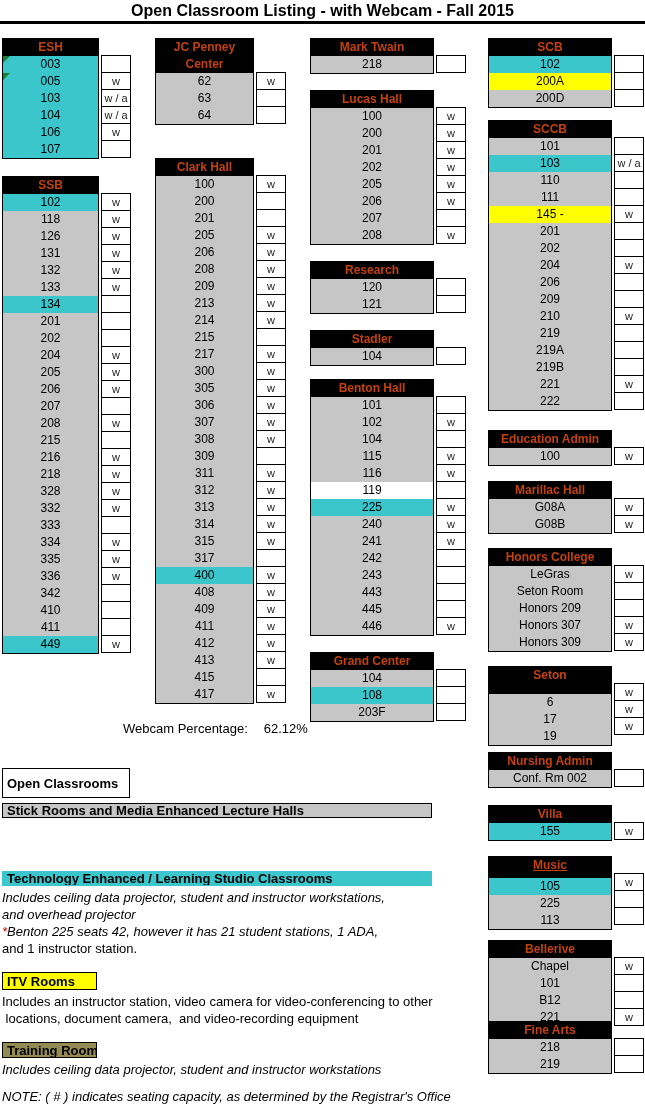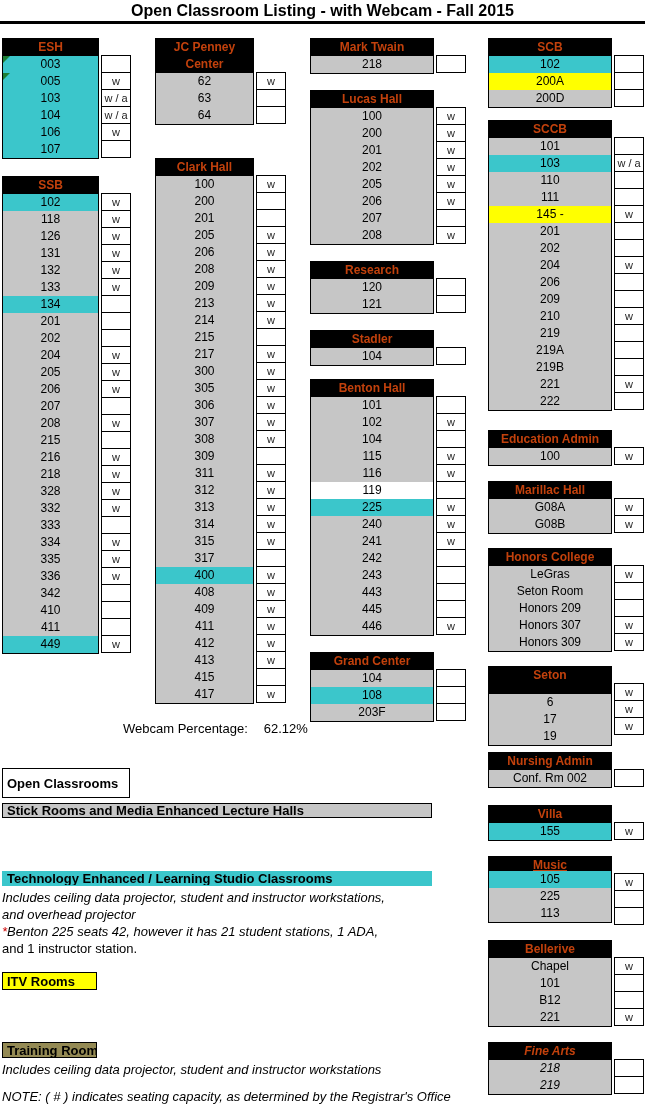--- a/index.html
+++ b/index.html
@@ -435,21 +435,21 @@
         <div class="bmain" style="width: 122px;">
           <div class="bheader" style="height: 17px;">Villa</div>
           <div class="room bg-cyan">155</div>
         </div>
         <div class="cams" style="left: 126px; top: 17px;">
           <div class="cam">w</div>
         </div>
       </div>
       <div class="building" style="left: 488px; top: 856px; position: absolute;">
         <div class="bmain" style="width: 122px;">
-          <div class="bheader" style="height: 14px; text-decoration: underline;">Music</div>
+          <div class="bheader" style="height: 21px; text-decoration: underline;">Music</div>
           <div class="room bg-cyan">105</div>
           <div class="room bg-gray">225</div>
           <div class="room bg-gray">113</div>
         </div>
         <div class="cams" style="left: 126px; top: 17px;">
           <div class="cam">w</div>
           <div class="cam"></div>
           <div class="cam"></div>
         </div>
       </div>
@@ -461,21 +461,21 @@
           <div class="room bg-gray">B12</div>
           <div class="room bg-gray">221</div>
         </div>
         <div class="cams" style="left: 126px; top: 17px;">
           <div class="cam">w</div>
           <div class="cam"></div>
           <div class="cam"></div>
           <div class="cam">w</div>
         </div>
       </div>
-      <div class="building" style="left: 488px; top: 1042px; position: absolute; font-style: italic;">
+      <div class="building" style="left: 488px; top: 1021px; position: absolute;">
         <div class="bmain" style="width: 122px;">
           <div class="bheader" style="height: 17px;">Fine Arts</div>
           <div class="room bg-gray">218</div>
           <div class="room bg-gray">219</div>
         </div>
         <div class="cams" style="left: 126px; top: 17px;">
           <div class="cam"></div>
           <div class="cam"></div>
         </div>
       </div>
@@ -494,20 +494,24 @@
         <div class="lg-title sw-cyan" style="width: 430px; height: 15px;">Technology Enhanced / Learning Studio Classrooms</div>
         <div class="lg-lines">
           <div class="lg-line i">Includes ceiling data projector, student and instructor workstations,</div>
           <div class="lg-line i">and overhead projector</div>
           <div class="lg-line i"><span class="lg-star">*</span>Benton 225 seats 42, however it has 21 student stations, 1 ADA,</div>
           <div class="lg-line r">and 1 instructor station.</div>
         </div>
       </div>
       <div class="legend-item" style="top: 972px;">
         <div class="lg-title sw-yellow" style="width: 95px; height: 18px;">ITV Rooms</div>
+        <div class="lg-lines">
+          <div class="lg-line r">Includes an instructor station, video camera for video-conferencing to other</div>
+          <div class="lg-line r"> locations, document camera,  and video-recording equipment</div>
+        </div>
       </div>
       <div class="legend-item" style="top: 1042px;">
         <div class="lg-title sw-olive" style="width: 95px; height: 16px;">Training Room</div>
         <div class="lg-lines">
           <div class="lg-line i">Includes ceiling data projector, student and instructor workstations</div>
         </div>
       </div>
     </div>
 
   <div class="note">NOTE: ( # ) indicates seating capacity, as determined by the Registrar's Office</div>

